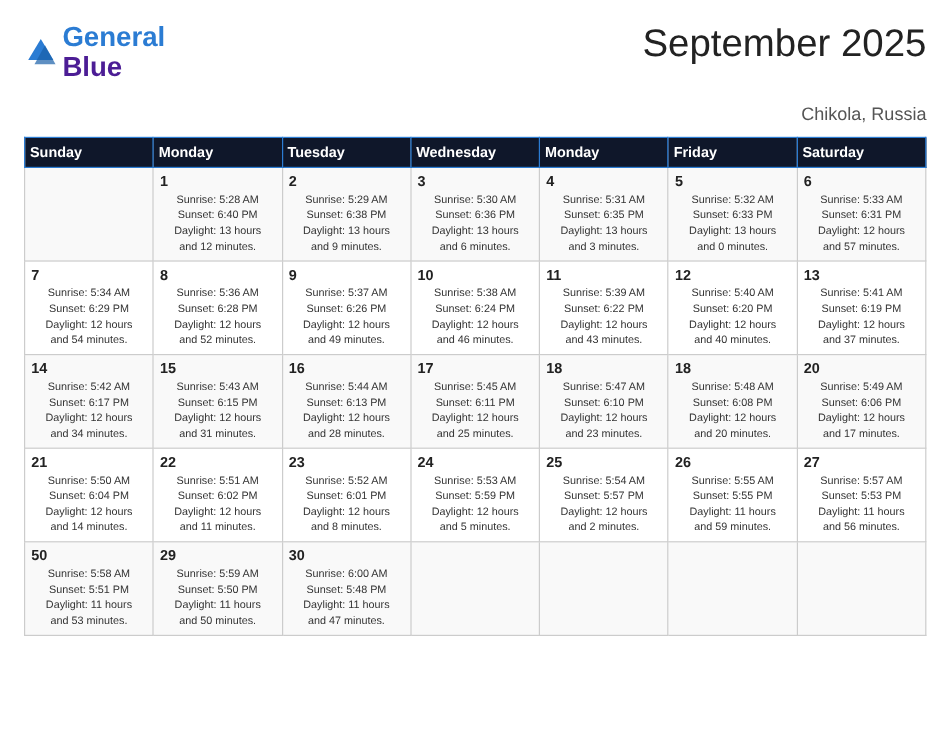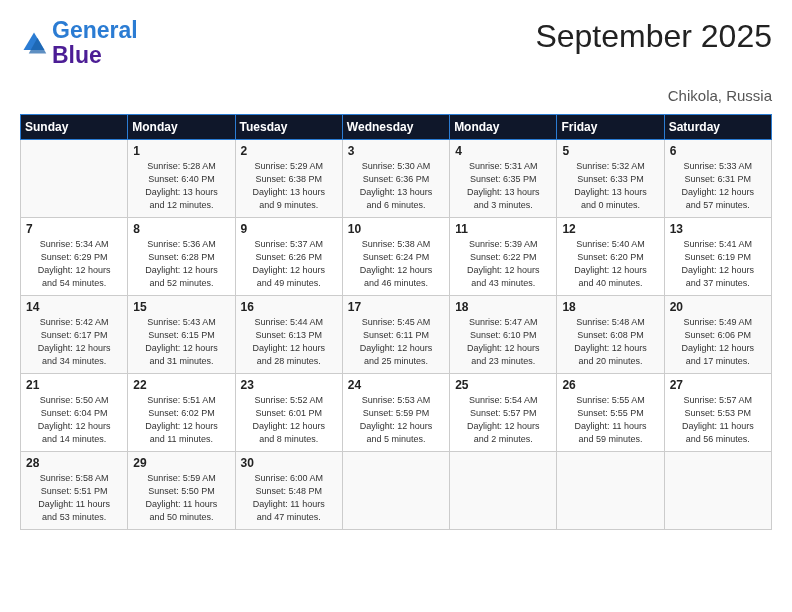--- a/index.html
+++ b/index.html
@@ -242,21 +242,21 @@
             <span class="day-num">26</span>
             <div class="cell-content">Sunrise: 5:55 AM<br>Sunset: 5:55 PM<br>Daylight: 11 hours<br>and 59 minutes.</div>
           </td>
           <td>
             <span class="day-num">27</span>
             <div class="cell-content">Sunrise: 5:57 AM<br>Sunset: 5:53 PM<br>Daylight: 11 hours<br>and 56 minutes.</div>
           </td>
         </tr>
         <tr>
           <td>
-            <span class="day-num">28</span>
+            <span class="day-num">50</span>
             <div class="cell-content">Sunrise: 5:58 AM<br>Sunset: 5:51 PM<br>Daylight: 11 hours<br>and 53 minutes.</div>
           </td>
           <td>
             <span class="day-num">29</span>
             <div class="cell-content">Sunrise: 5:59 AM<br>Sunset: 5:50 PM<br>Daylight: 11 hours<br>and 50 minutes.</div>
           </td>
           <td>
             <span class="day-num">30</span>
             <div class="cell-content">Sunrise: 6:00 AM<br>Sunset: 5:48 PM<br>Daylight: 11 hours<br>and 47 minutes.</div>
           </td>

